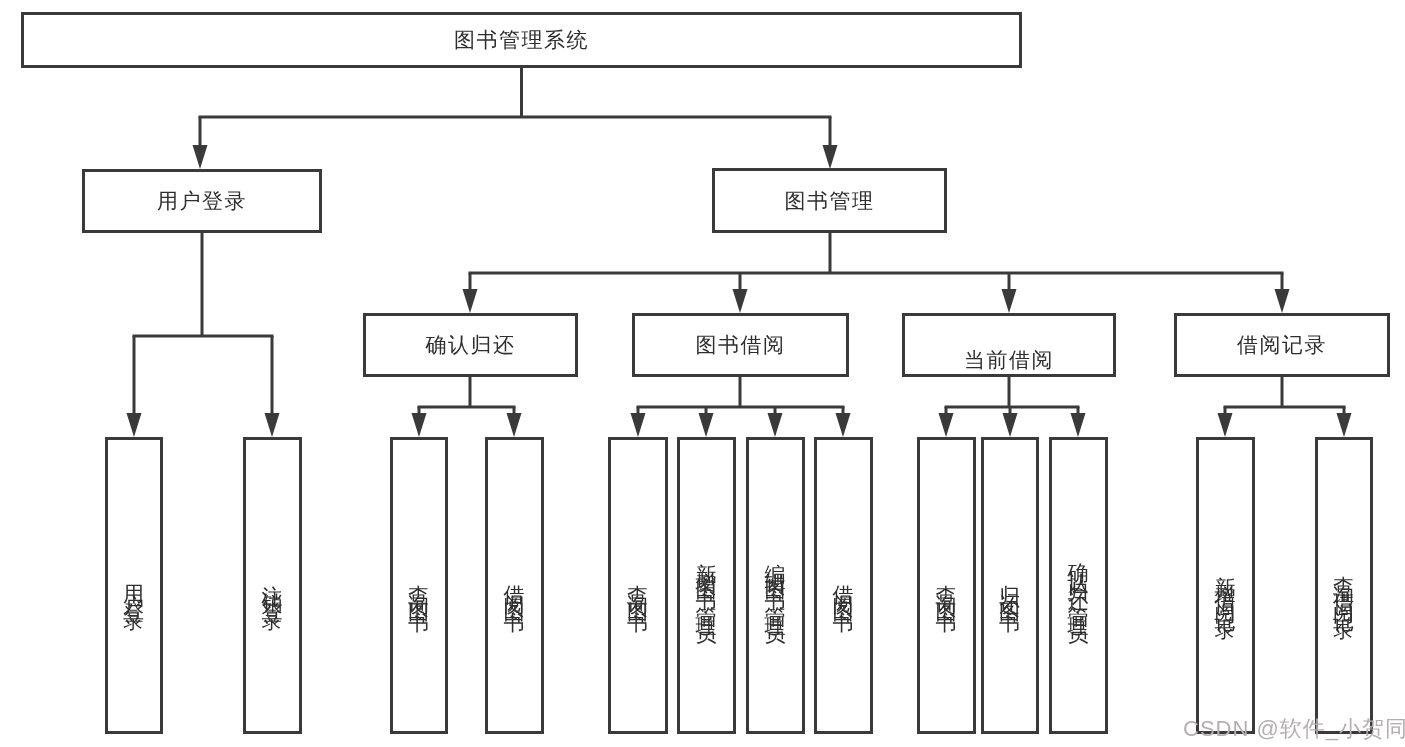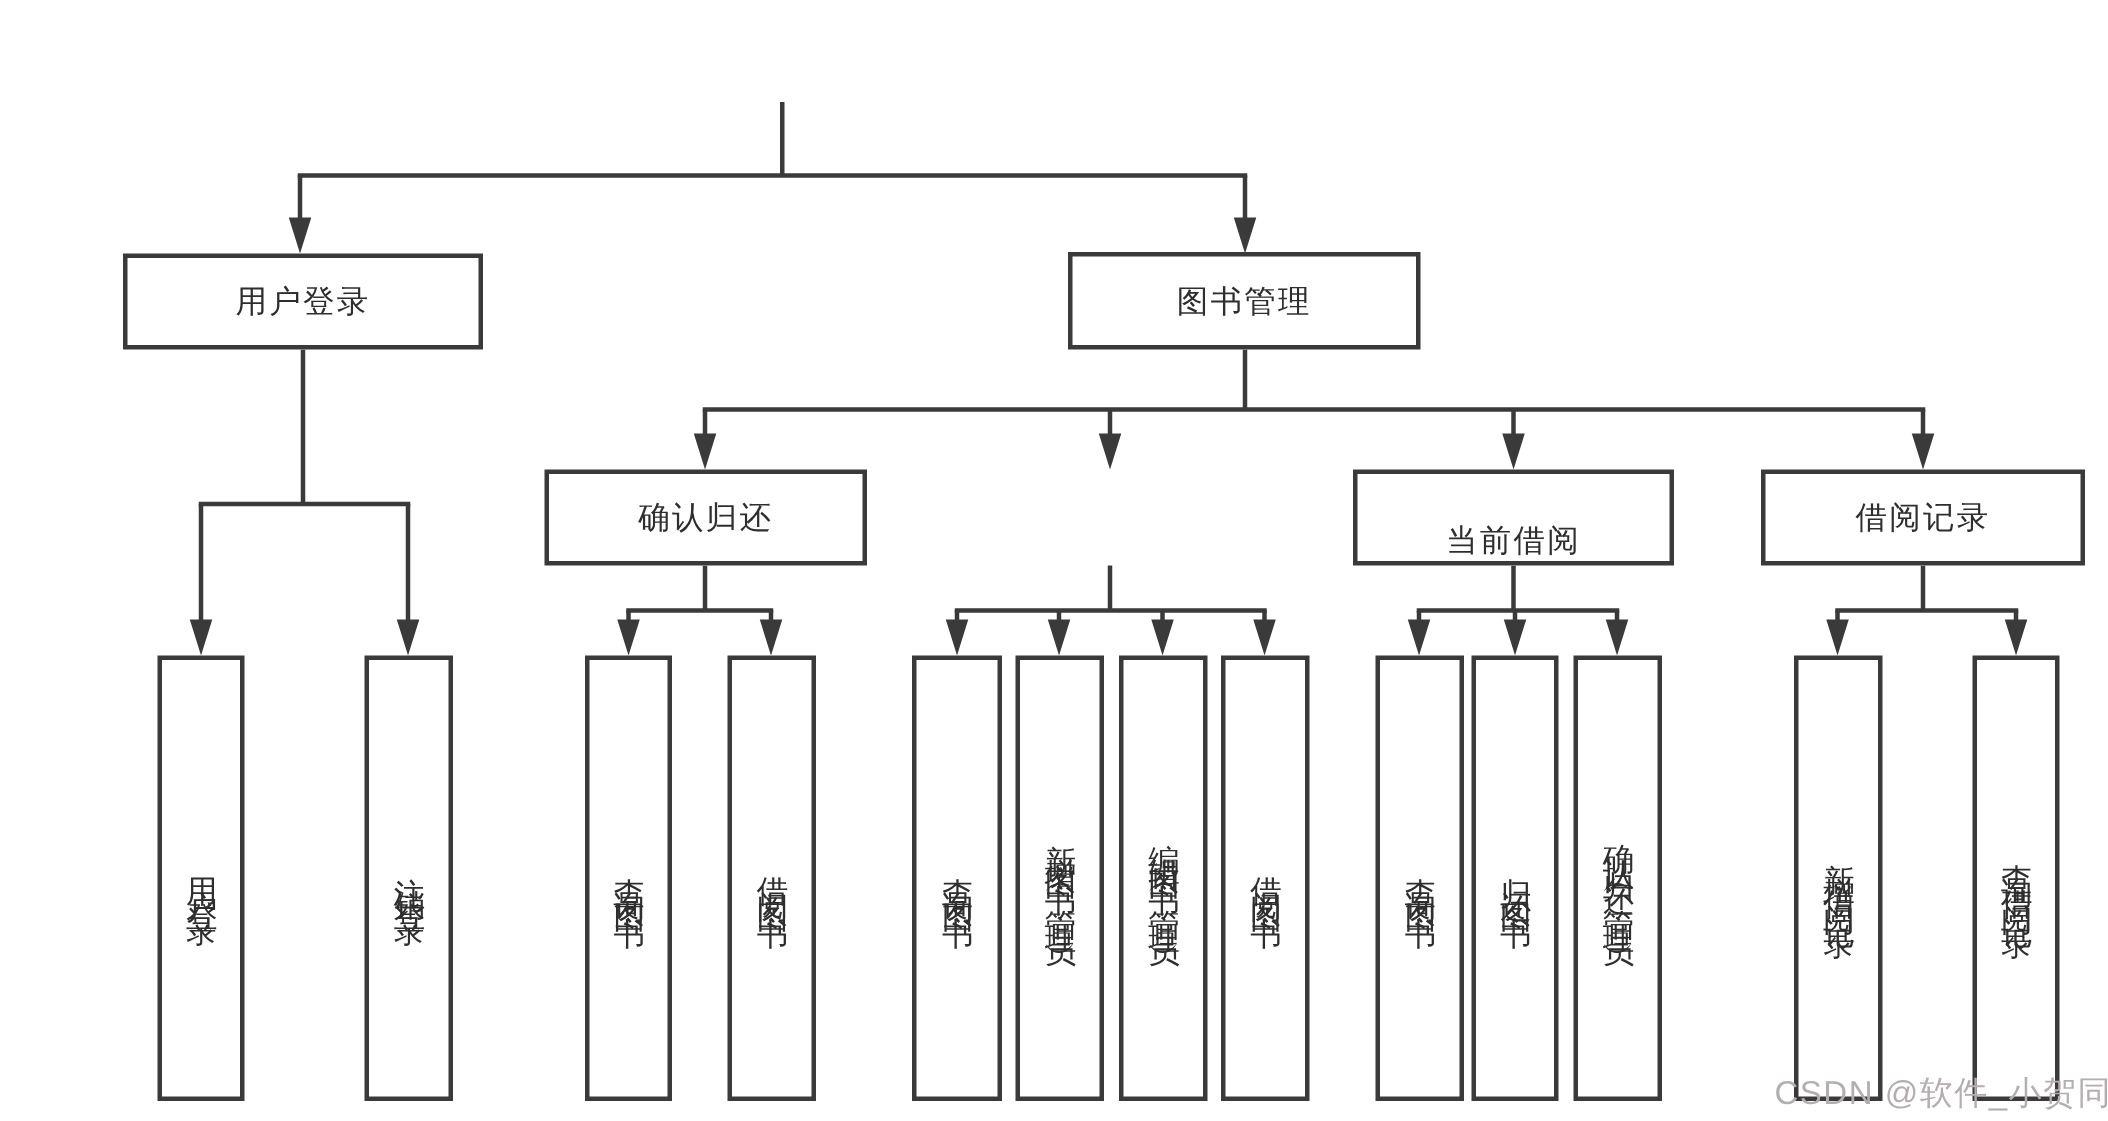--- a/index.html
+++ b/index.html
@@ -107,30 +107,36 @@
       <line x1="1078" y1="407" x2="1078" y2="419" stroke="currentColor" stroke-width="3"></line>
       <polygon points="1070.5,413 1085.5,413 1078,437" fill="currentColor"></polygon>
       <line x1="1282" y1="377" x2="1282" y2="407" stroke="currentColor" stroke-width="3"></line>
       <line x1="1223.5" y1="407" x2="1345.5" y2="407" stroke="currentColor" stroke-width="3"></line>
       <line x1="1225" y1="407" x2="1225" y2="419" stroke="currentColor" stroke-width="3"></line>
       <polygon points="1217.5,413 1232.5,413 1225,437" fill="currentColor"></polygon>
       <line x1="1344" y1="407" x2="1344" y2="419" stroke="currentColor" stroke-width="3"></line>
       <polygon points="1336.5,413 1351.5,413 1344,437" fill="currentColor"></polygon>
     </svg>
 
+  <div class="node hbox" style="left:21px;top:12px;width:1001px;height:56px;">
+    <span>图书管理系统</span>
+  </div>
 
   <div class="node hbox" style="left:82px;top:169px;width:240px;height:64px;">
     <span>用户登录</span>
   </div>
   <div class="node hbox" style="left:712px;top:168px;width:235px;height:65px;">
     <span>图书管理</span>
   </div>
 
   <div class="node hbox" style="left:363px;top:313px;width:215px;height:64px;">
     <span>确认归还</span>
+  </div>
+  <div class="node hbox" style="left:632px;top:313px;width:217px;height:64px;">
+    <span>图书借阅</span>
   </div>
   <div class="node hbox" style="left:902px;top:313px;width:214px;height:64px;align-items:flex-end;">
     <span>当前借阅</span>
   </div>
   <div class="node hbox" style="left:1174px;top:313px;width:216px;height:64px;">
     <span>借阅记录</span>
   </div>
 
   <div class="node vbox" style="left:105px;top:437px;width:58px;height:297px;">
     <span>用户登录</span>

